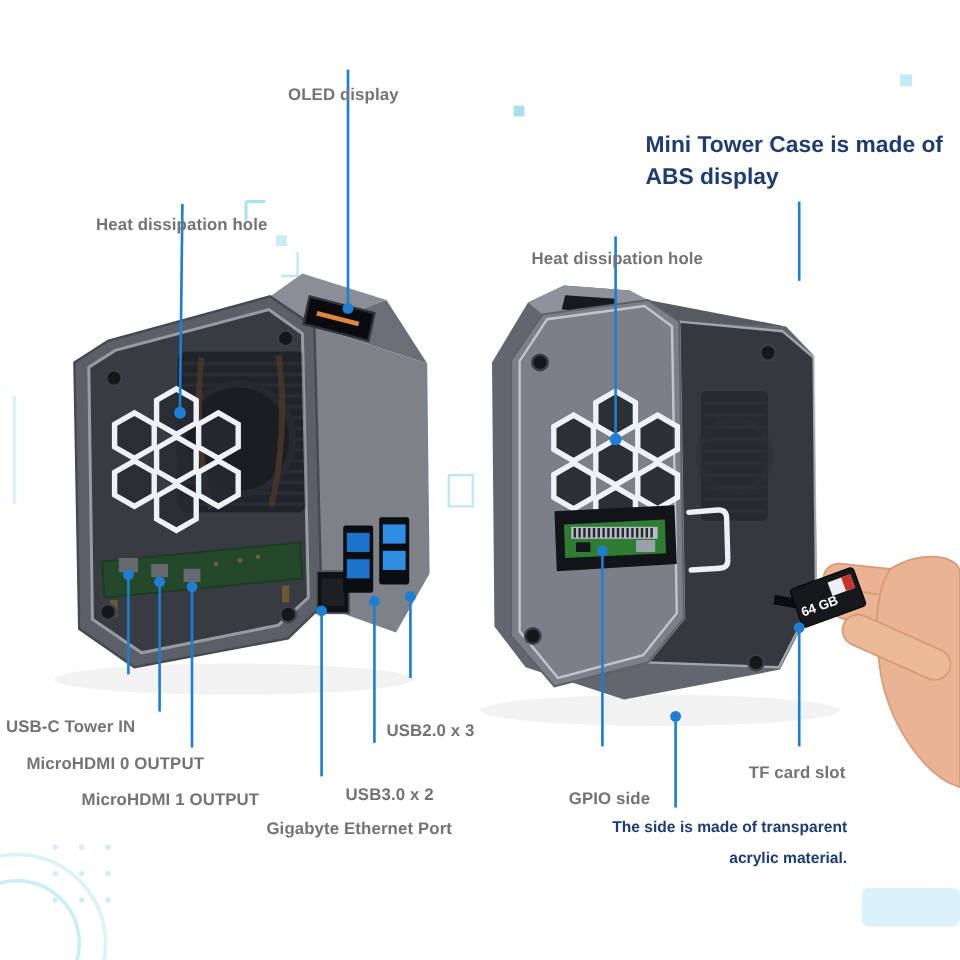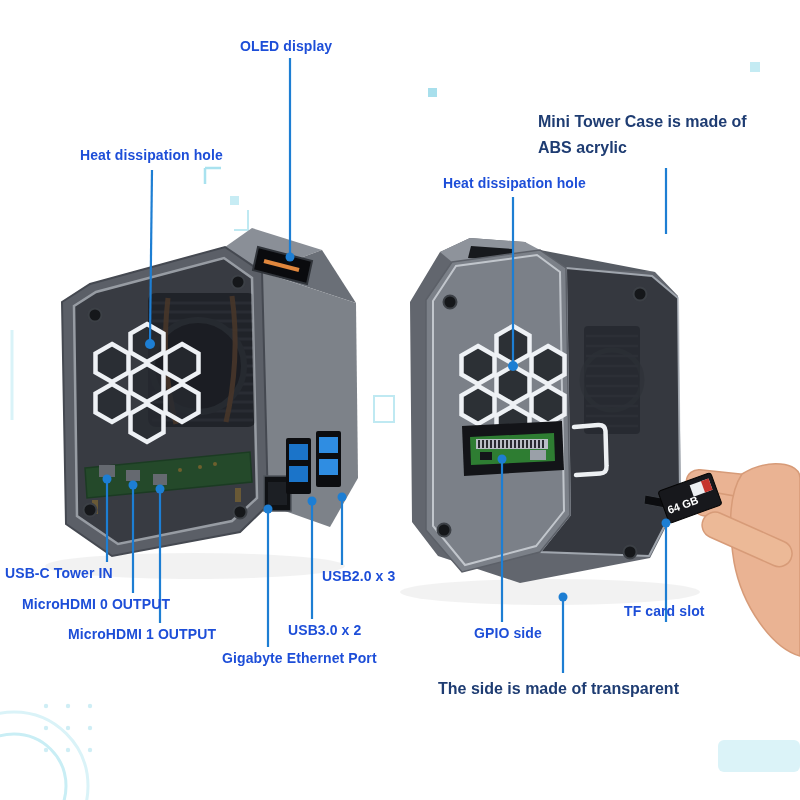--- a/index.html
+++ b/index.html
@@ -2,28 +2,28 @@
 <html><head>
 <meta charset="utf-8">
 <style>
   html,body{margin:0;padding:0;background:#fff;}
   .stage{
     position:relative;width:800px;height:800px;background:#ffffff;overflow:hidden;
     font-family:"Liberation Sans","DejaVu Sans",sans-serif;
   }
   .stage svg{position:absolute;left:0;top:0;}
   .callout{
-    position:absolute;font-size:14px;font-weight:700;color:#1d4ed8;
-    white-space:nowrap;letter-spacing:.1px;z-index:5;
+    position:absolute;font-size:14px;font-weight:700;color:#737373;
+    white-space:nowrap;letter-spacing:.1px;z-index:5;margin-top:32px;
   }
   .headline{
     position:absolute;font-weight:700;color:#1e3c72;z-index:5;
   }
-  .headline.abs{left:538px;top:109px;font-size:16px;line-height:26px;}
-  .headline.acrylic{left:438px;top:676px;width:268px;font-size:16px;line-height:26px;text-align:left;}
+  .headline.abs{left:538px;top:109px;font-size:19px;line-height:26px;}
+  .headline.acrylic{left:438px;top:676px;width:268px;font-size:13px;line-height:26px;text-align:right;}
   .headline div{white-space:nowrap;}
 </style>
 </head>
 <body>
 
 <div class="stage">
 
   <svg width="800" height="800" viewBox="0 0 800 800">
     <defs>
       <path id="hex" d="M0,-19 L16.5,-9.5 L16.5,9.5 L0,19 L-16.5,9.5 L-16.5,-9.5 Z"></path>
@@ -245,20 +245,21 @@
   <div class="callout" style="left:22px;top:596px">MicroHDMI 0 OUTPUT</div>
   <div class="callout" style="left:68px;top:626px">MicroHDMI 1 OUTPUT</div>
   <div class="callout" style="left:222px;top:650px">Gigabyte Ethernet Port</div>
   <div class="callout" style="left:288px;top:622px">USB3.0 x 2</div>
   <div class="callout" style="left:322px;top:568px">USB2.0 x 3</div>
   <div class="callout" style="left:474px;top:625px">GPIO side</div>
   <div class="callout" style="left:624px;top:603px">TF card slot</div>
 
   <div class="headline abs">
     <div>Mini Tower Case is made of</div>
-    <div>ABS acrylic</div>
+    <div>ABS display</div>
   </div>
 
   <div class="headline acrylic">
     <div>The side is made of transparent</div>
+    <div>acrylic material.</div>
   </div>
 
 </div>
 
 </body></html>

